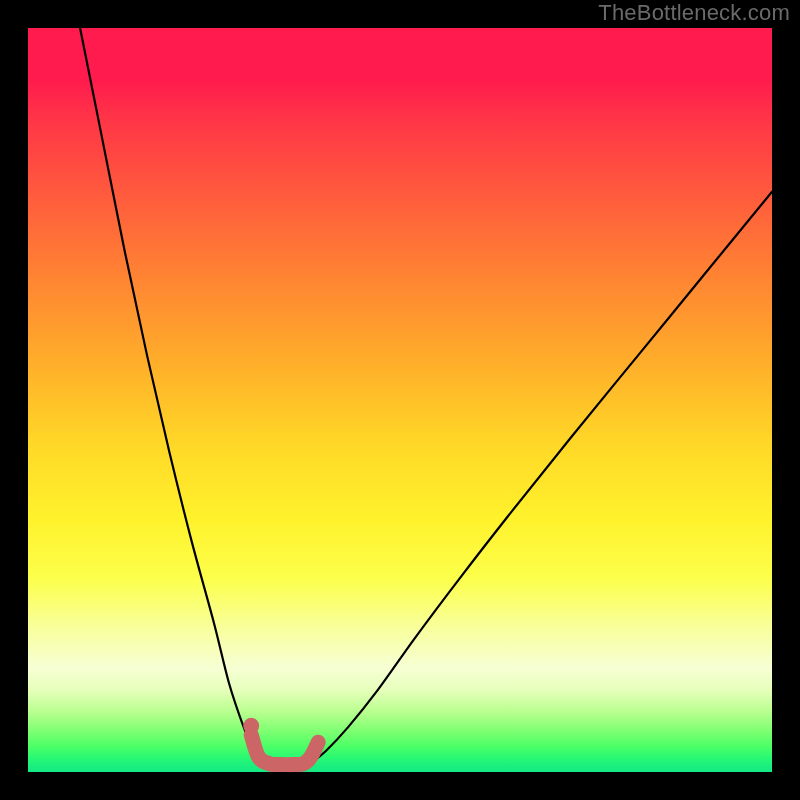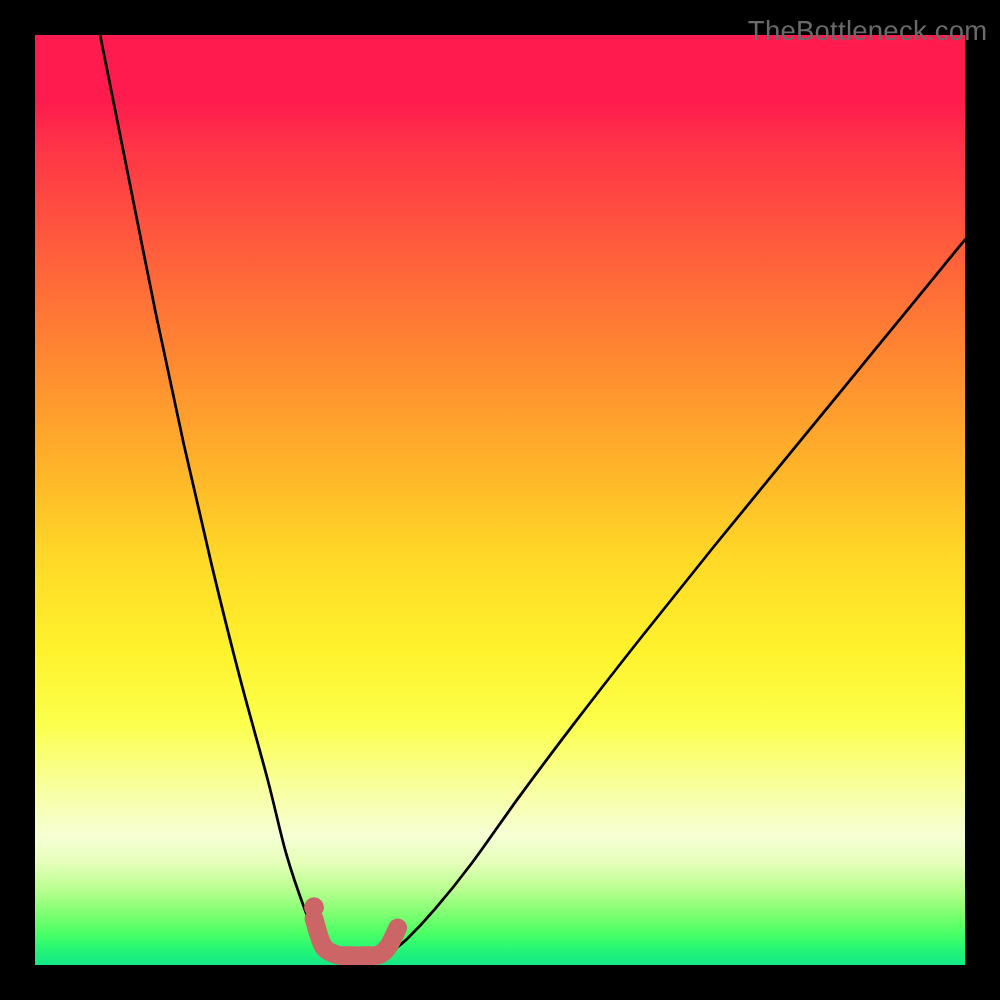--- a/index.html
+++ b/index.html
@@ -57,21 +57,21 @@
   }
   .svg-layer {
     position: absolute;
     left: 0;
     top: 0;
     width: 744px;
     height: 744px;
   }
   .watermark {
     position: absolute;
-    top: 12px;
+    top: 0;
     right: 10px;
     color: #6a6a6a;
     font-size: 22px;
     font-weight: 500;
     letter-spacing: 0.2px;
   }
 </style>
 </head>
 <body>
 

